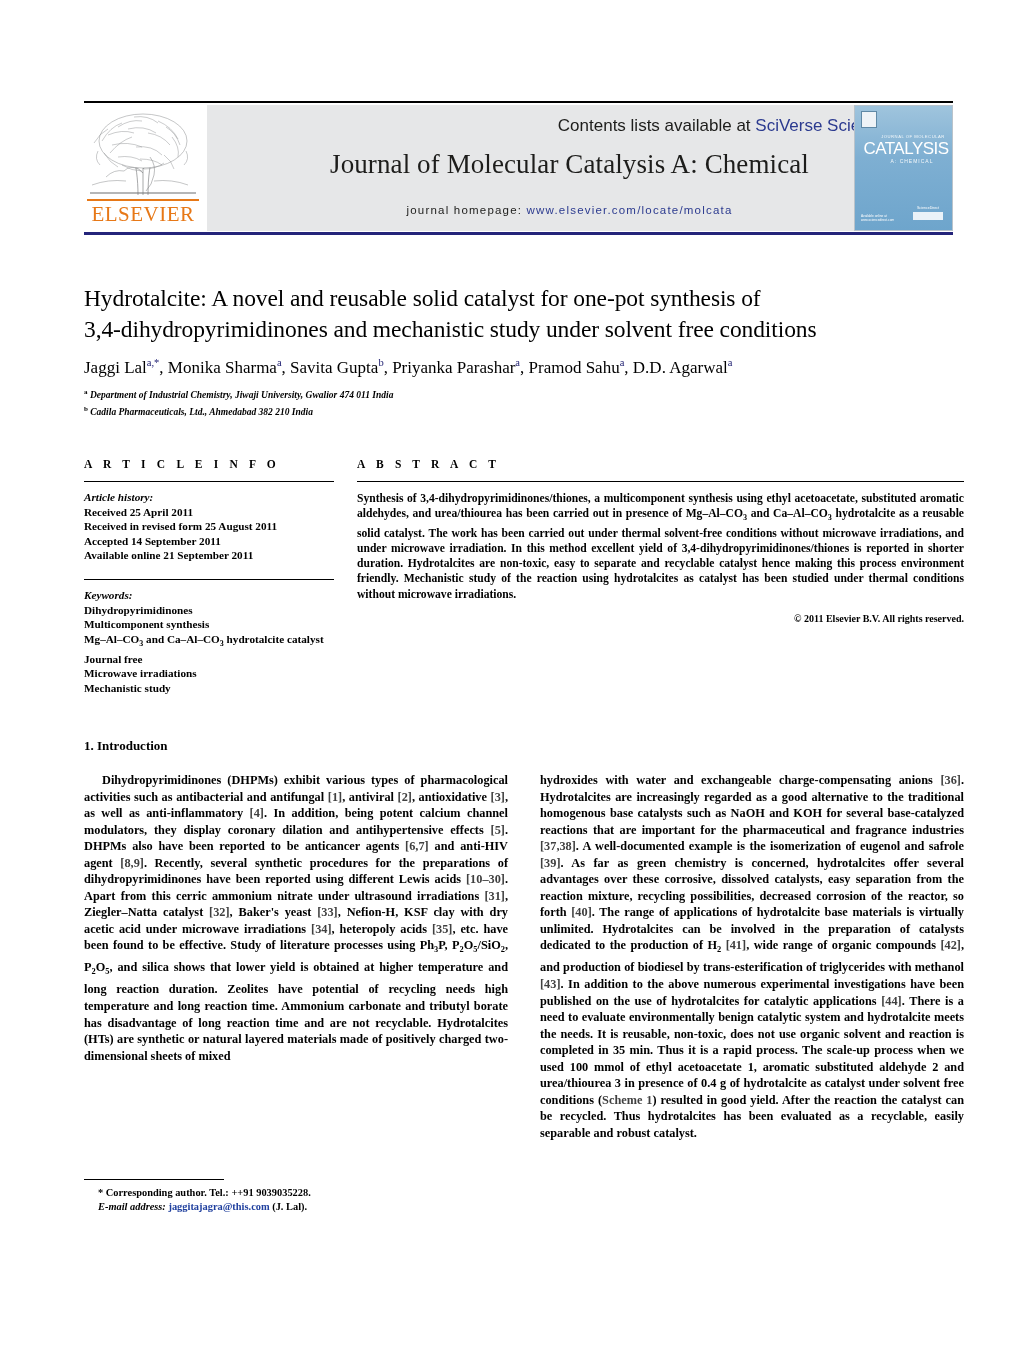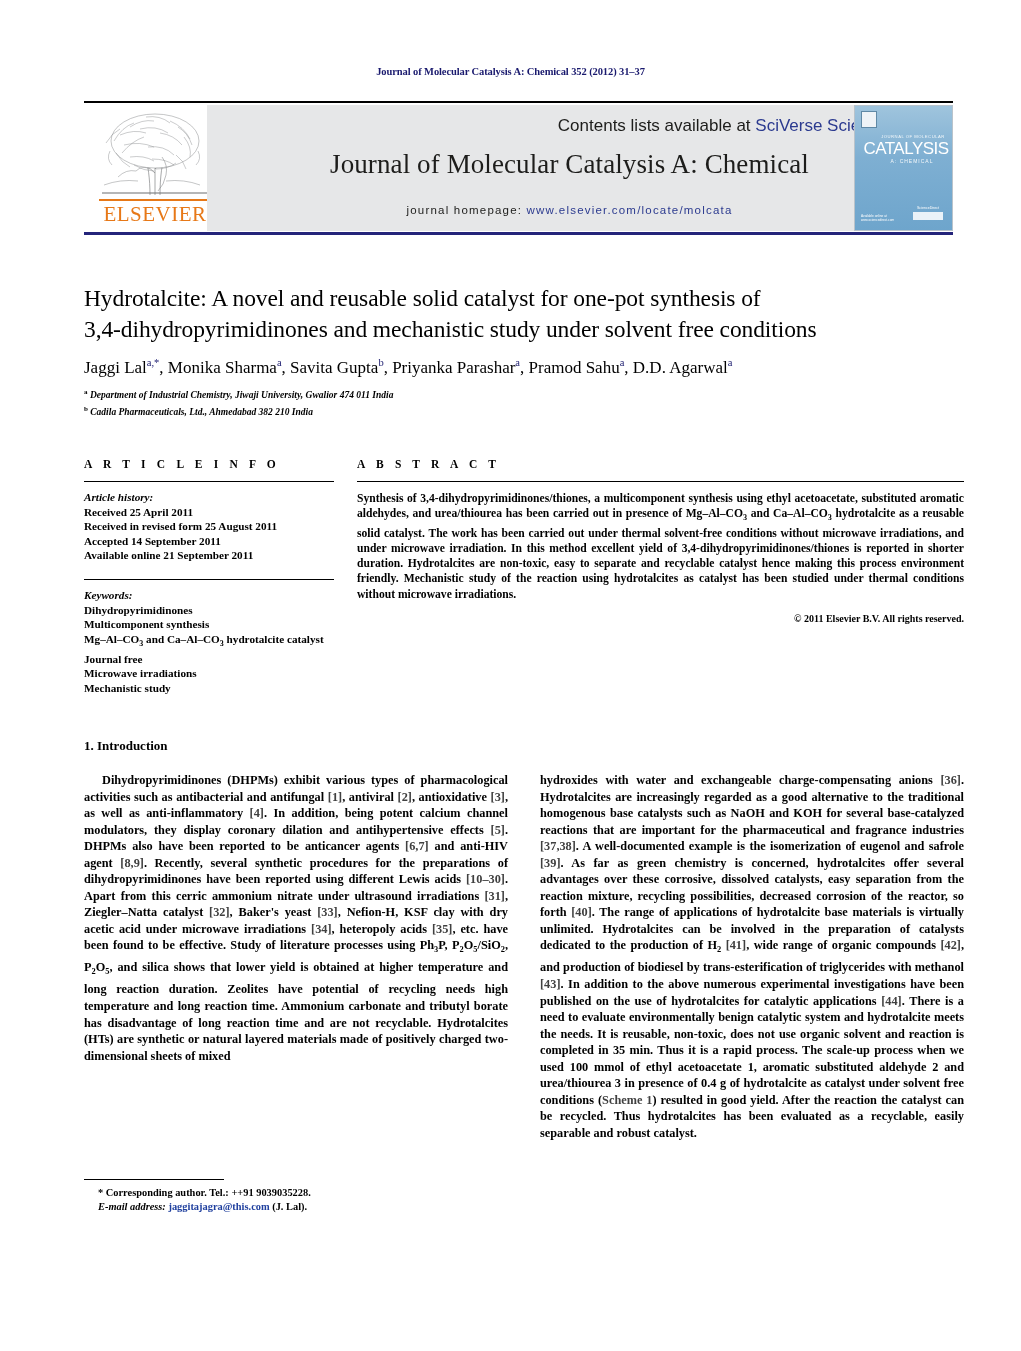--- a/index.html
+++ b/index.html
@@ -51,21 +51,21 @@
   }
   .masthead-rule-bottom {
     position: absolute;
     left: 0; top: 131px;
     width: 869px;
     height: 3px;
     background: #24247a;
   }
   .elsevier-logo {
     position: absolute;
-    left: 12px; top: 4px;
+    left: 0; top: 4px;
     width: 118px;
     height: 126px;
     background: #fff;
   }
   .elsevier-tree {
     position: absolute;
     left: 4px; top: 2px;
     width: 110px;
     height: 92px;
   }
@@ -399,21 +399,20 @@
     line-height: 14.5px;
     color: #000;
   }
   .footer .doi { color: #1f3f9e; }
 </style>
 </head>
 <body>
 
 <div class="page">
 
-  <div class="running-head">Journal of Molecular Catalysis A: Chemical 352 (2012) 31–37</div>
 
   <div class="masthead">
     <div class="masthead-rule-top"></div>
 
     <div class="elsevier-logo">
       <svg class="elsevier-tree" viewBox="0 0 110 92">
         <g stroke="#6d6e71" stroke-width="0.6" fill="none">
           <path d="M55 88 L55 40 M55 58 L44 46 M55 52 L66 42 M55 66 L46 58 M55 62 L64 54"></path>
           <path d="M60 88 C60 70 62 55 66 44"></path>
           <path d="M50 88 C50 72 48 58 45 47"></path>

